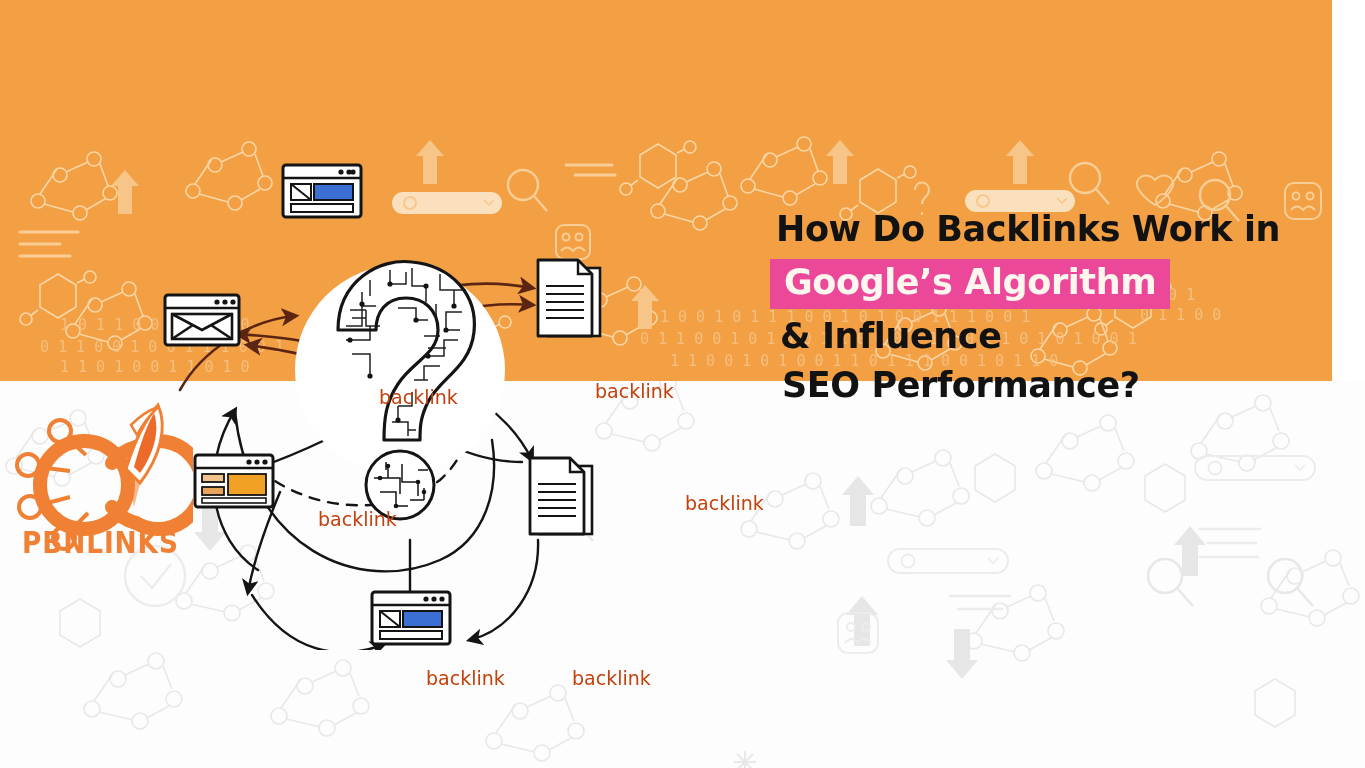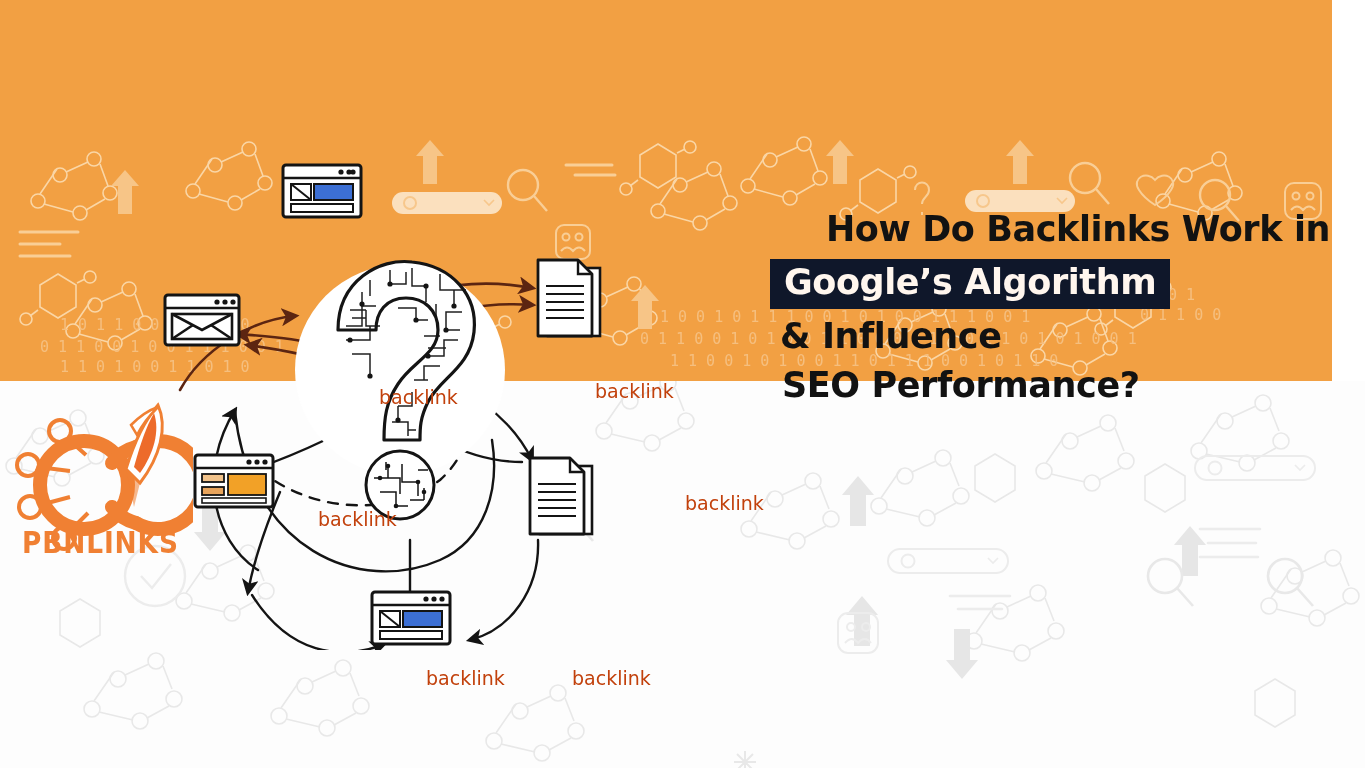--- a/index.html
+++ b/index.html
@@ -64,25 +64,25 @@
   }
   .title-line {
     font-family: "DejaVu Sans", sans-serif;
     font-weight: bold;
     font-size: 35px;
     letter-spacing: -0.4px;
     color: #121212;
     line-height: 1.0;
     white-space: nowrap;
   }
-  .tl1 { margin-left: 6px; margin-bottom: 12px; text-align: right; }
+  .tl1 { margin-left: 6px; margin-bottom: 12px; }
   .tl-hl-wrap { margin-bottom: 10px; }
   .hl-box {
     display: inline-block;
-    background: #0f172a;
+    background: #ec4899;
     color: #FFF6EE;
     padding: 6px 14px 9px 14px;
     font-family: "DejaVu Sans", sans-serif;
     font-weight: bold;
     font-size: 35px;
     letter-spacing: -0.4px;
     line-height: 1.0;
   }
   .tl3 { margin-left: 10px; margin-bottom: 14px; }
   .tl4 { margin-left: 12px; }

